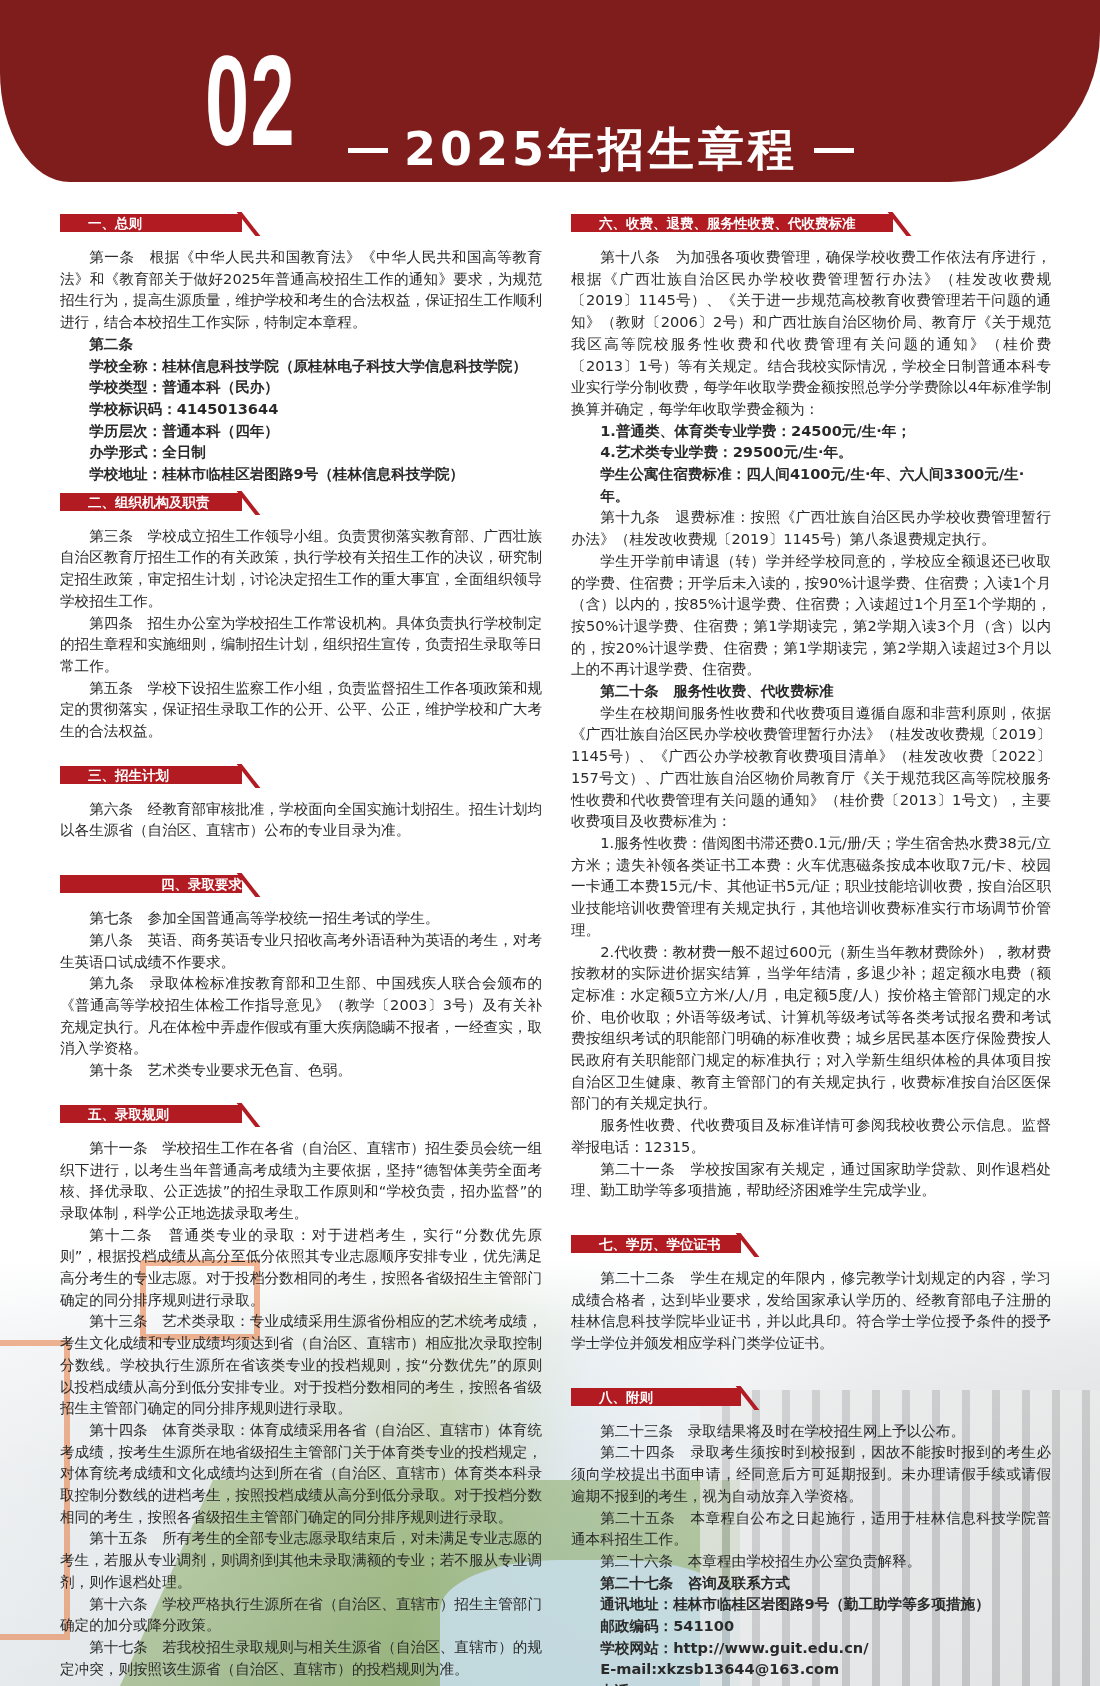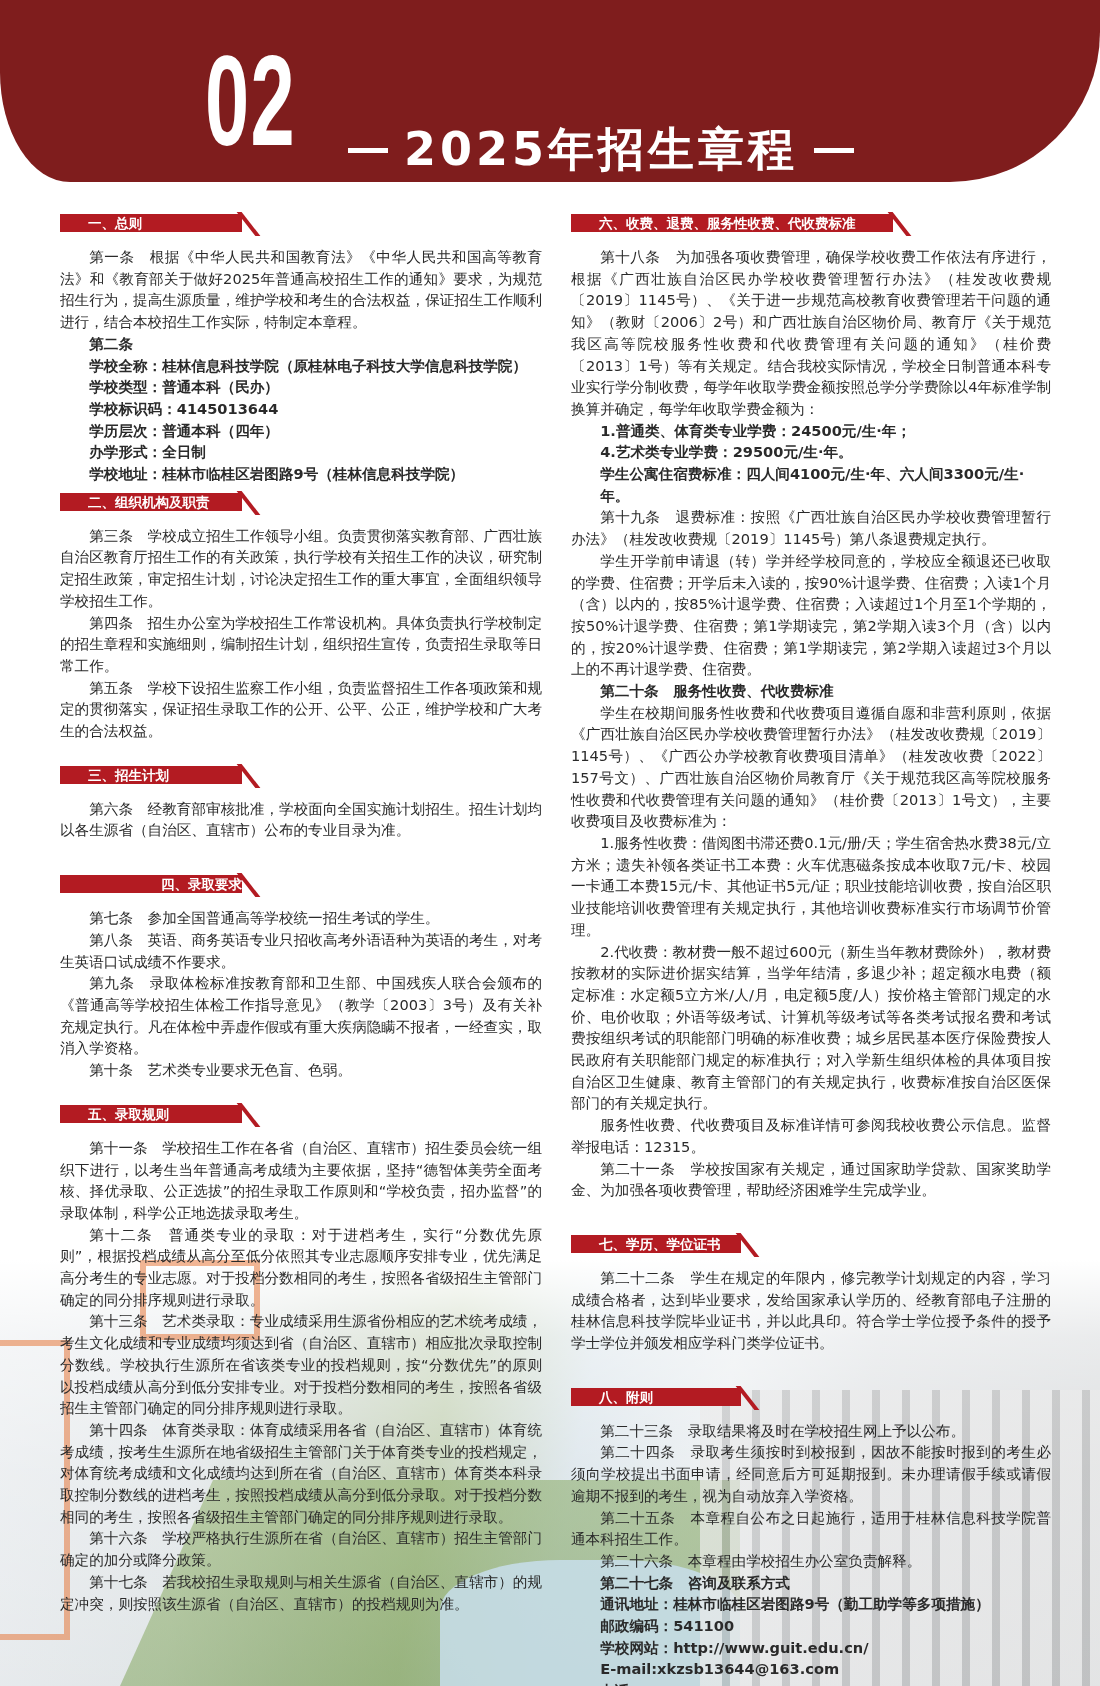--- a/index.html
+++ b/index.html
@@ -109,20 +109,21 @@
   <div class="gap-m"></div>
 
   <div class="section-head">
     <div class="section-bar" style="width:182px;">五、录取规则</div>
     <div class="section-slash" style="left:186px;"></div>
   </div>
   <p class="para">第十一条　学校招生工作在各省（自治区、直辖市）招生委员会统一组织下进行，以考生当年普通高考成绩为主要依据，坚持“德智体美劳全面考核、择优录取、公正选拔”的招生录取工作原则和“学校负责，招办监督”的录取体制，科学公正地选拔录取考生。</p>
   <p class="para">第十二条　普通类专业的录取：对于进档考生，实行“分数优先原则”，根据投档成绩从高分至低分依照其专业志愿顺序安排专业，优先满足高分考生的专业志愿。对于投档分数相同的考生，按照各省级招生主管部门确定的同分排序规则进行录取。</p>
   <p class="para">第十三条　艺术类录取：专业成绩采用生源省份相应的艺术统考成绩，考生文化成绩和专业成绩均须达到省（自治区、直辖市）相应批次录取控制分数线。学校执行生源所在省该类专业的投档规则，按“分数优先”的原则以投档成绩从高分到低分安排专业。对于投档分数相同的考生，按照各省级招生主管部门确定的同分排序规则进行录取。</p>
   <p class="para">第十四条　体育类录取：体育成绩采用各省（自治区、直辖市）体育统考成绩，按考生生源所在地省级招生主管部门关于体育类专业的投档规定，对体育统考成绩和文化成绩均达到所在省（自治区、直辖市）体育类本科录取控制分数线的进档考生，按照投档成绩从高分到低分录取。对于投档分数相同的考生，按照各省级招生主管部门确定的同分排序规则进行录取。</p>
+  <p class="para">第十五条　所有考生的全部专业志愿录取结束后，对未满足专业志愿的考生，若服从专业调剂，则调剂到其他未录取满额的专业；若不服从专业调剂，则作退档处理。</p>
   <p class="para">第十六条　学校严格执行生源所在省（自治区、直辖市）招生主管部门确定的加分或降分政策。</p>
   <p class="para">第十七条　若我校招生录取规则与相关生源省（自治区、直辖市）的规定冲突，则按照该生源省（自治区、直辖市）的投档规则为准。</p>
 </div>
 
 <div class="col col-right">
 
   <div class="section-head">
     <div class="section-bar" style="width:322px;">六、收费、退费、服务性收费、代收费标准</div>
     <div class="section-slash" style="left:326px;"></div>
   </div>
@@ -130,21 +131,21 @@
   <p class="line">1.普通类、体育类专业学费：24500元/生·年；</p>
   <p class="line">4.艺术类专业学费：29500元/生·年。</p>
   <p class="line">学生公寓住宿费标准：四人间4100元/生·年、六人间3300元/生·年。</p>
   <p class="para">第十九条　退费标准：按照《广西壮族自治区民办学校收费管理暂行办法》（桂发改收费规〔2019〕1145号）第八条退费规定执行。</p>
   <p class="para">学生开学前申请退（转）学并经学校同意的，学校应全额退还已收取的学费、住宿费；开学后未入读的，按90%计退学费、住宿费；入读1个月（含）以内的，按85%计退学费、住宿费；入读超过1个月至1个学期的，按50%计退学费、住宿费；第1学期读完，第2学期入读3个月（含）以内的，按20%计退学费、住宿费；第1学期读完，第2学期入读超过3个月以上的不再计退学费、住宿费。</p>
   <p class="line">第二十条　服务性收费、代收费标准</p>
   <p class="para">学生在校期间服务性收费和代收费项目遵循自愿和非营利原则，依据《广西壮族自治区民办学校收费管理暂行办法》（桂发改收费规〔2019〕1145号）、《广西公办学校教育收费项目清单》（桂发改收费〔2022〕157号文）、广西壮族自治区物价局教育厅《关于规范我区高等院校服务性收费和代收费管理有关问题的通知》（桂价费〔2013〕1号文），主要收费项目及收费标准为：</p>
   <p class="para">1.服务性收费：借阅图书滞还费0.1元/册/天；学生宿舍热水费38元/立方米；遗失补领各类证书工本费：火车优惠磁条按成本收取7元/卡、校园一卡通工本费15元/卡、其他证书5元/证；职业技能培训收费，按自治区职业技能培训收费管理有关规定执行，其他培训收费标准实行市场调节价管理。</p>
   <p class="para">2.代收费：教材费一般不超过600元（新生当年教材费除外），教材费按教材的实际进价据实结算，当学年结清，多退少补；超定额水电费（额定标准：水定额5立方米/人/月，电定额5度/人）按价格主管部门规定的水价、电价收取；外语等级考试、计算机等级考试等各类考试报名费和考试费按组织考试的职能部门明确的标准收费；城乡居民基本医疗保险费按人民政府有关职能部门规定的标准执行；对入学新生组织体检的具体项目按自治区卫生健康、教育主管部门的有关规定执行，收费标准按自治区医保部门的有关规定执行。</p>
   <p class="para">服务性收费、代收费项目及标准详情可参阅我校收费公示信息。监督举报电话：12315。</p>
-  <p class="para">第二十一条　学校按国家有关规定，通过国家助学贷款、国家奖助学金、为加强各项收费管理，帮助经济困难学生完成学业。</p>
+  <p class="para">第二十一条　学校按国家有关规定，通过国家助学贷款、则作退档处理、勤工助学等多项措施，帮助经济困难学生完成学业。</p>
   <div class="gap-l"></div>
 
   <div class="section-head">
     <div class="section-bar" style="width:170px;">七、学历、学位证书</div>
     <div class="section-slash" style="left:174px;"></div>
   </div>
   <p class="para">第二十二条　学生在规定的年限内，修完教学计划规定的内容，学习成绩合格者，达到毕业要求，发给国家承认学历的、经教育部电子注册的桂林信息科技学院毕业证书，并以此具印。符合学士学位授予条件的授予学士学位并颁发相应学科门类学位证书。</p>
   <div class="gap-l"></div>
 
   <div class="section-head">

